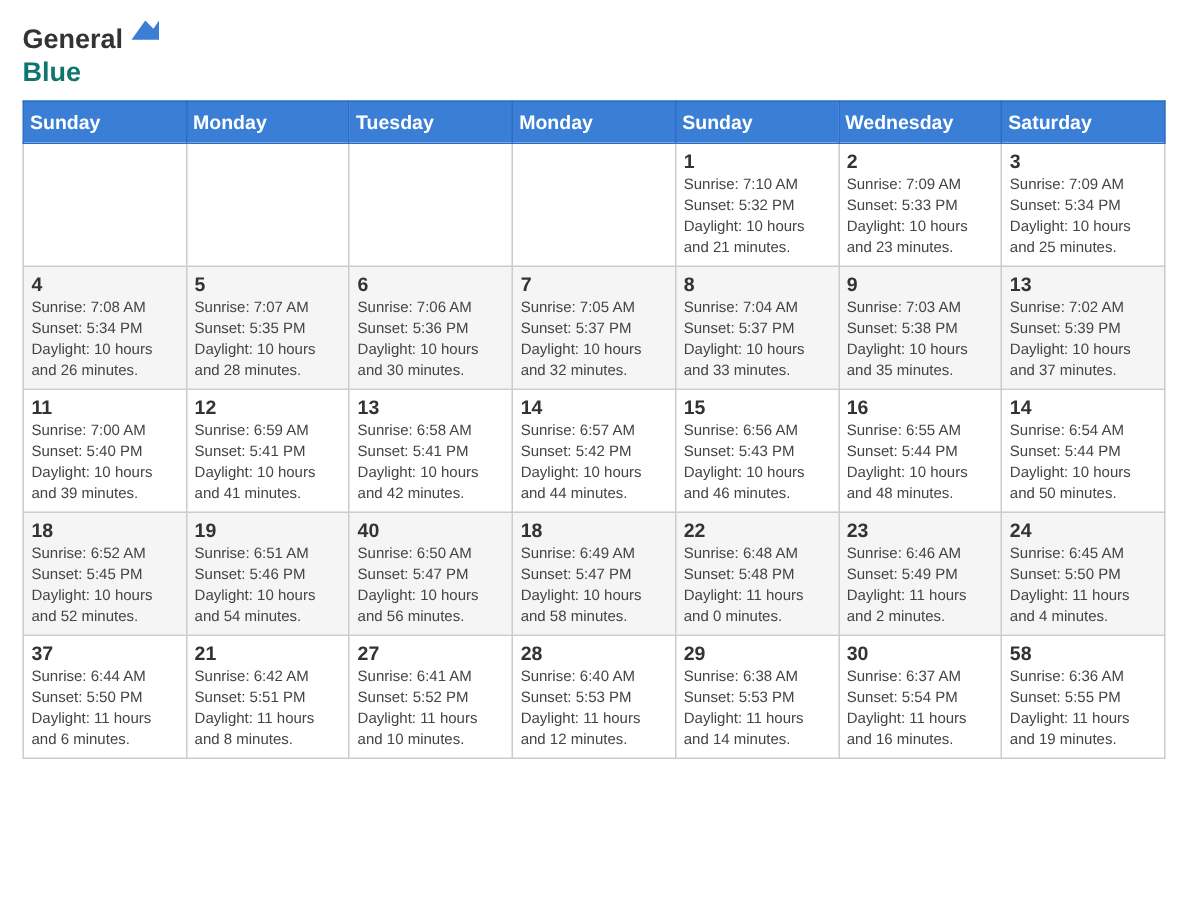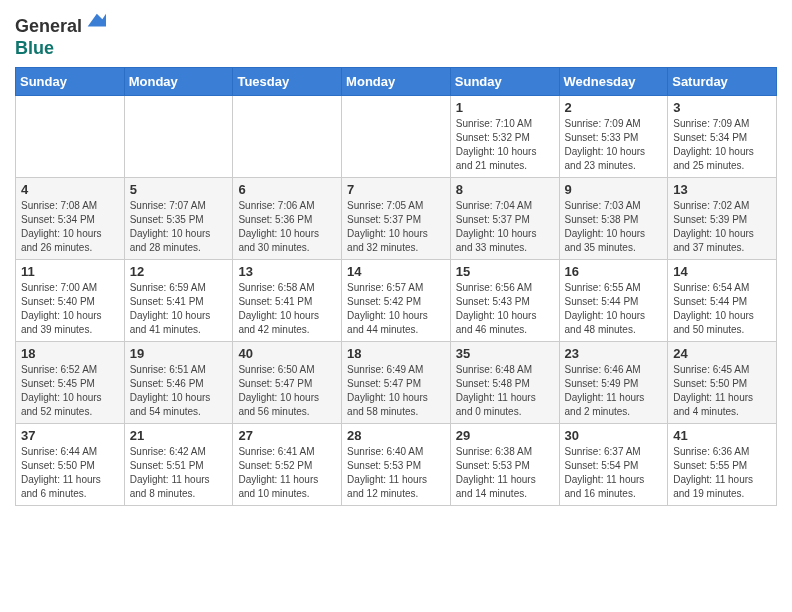--- a/index.html
+++ b/index.html
@@ -160,21 +160,21 @@
           </td>
           <td>
             <div class="day-num">40</div>
             <div class="day-info">Sunrise: 6:50 AM<br>Sunset: 5:47 PM<br>Daylight: 10 hours<br>and 56 minutes.</div>
           </td>
           <td>
             <div class="day-num">18</div>
             <div class="day-info">Sunrise: 6:49 AM<br>Sunset: 5:47 PM<br>Daylight: 10 hours<br>and 58 minutes.</div>
           </td>
           <td>
-            <div class="day-num">35</div>
+            <div class="day-num">22</div>
             <div class="day-info">Sunrise: 6:48 AM<br>Sunset: 5:48 PM<br>Daylight: 11 hours<br>and 0 minutes.</div>
           </td>
           <td>
             <div class="day-num">23</div>
             <div class="day-info">Sunrise: 6:46 AM<br>Sunset: 5:49 PM<br>Daylight: 11 hours<br>and 2 minutes.</div>
           </td>
           <td>
             <div class="day-num">24</div>
             <div class="day-info">Sunrise: 6:45 AM<br>Sunset: 5:50 PM<br>Daylight: 11 hours<br>and 4 minutes.</div>
           </td>
@@ -198,19 +198,19 @@
           </td>
           <td>
             <div class="day-num">29</div>
             <div class="day-info">Sunrise: 6:38 AM<br>Sunset: 5:53 PM<br>Daylight: 11 hours<br>and 14 minutes.</div>
           </td>
           <td>
             <div class="day-num">30</div>
             <div class="day-info">Sunrise: 6:37 AM<br>Sunset: 5:54 PM<br>Daylight: 11 hours<br>and 16 minutes.</div>
           </td>
           <td>
-            <div class="day-num">41</div>
+            <div class="day-num">58</div>
             <div class="day-info">Sunrise: 6:36 AM<br>Sunset: 5:55 PM<br>Daylight: 11 hours<br>and 19 minutes.</div>
           </td>
         </tr>
       </tbody>
   </table>
 </div>
 
 </body></html>

